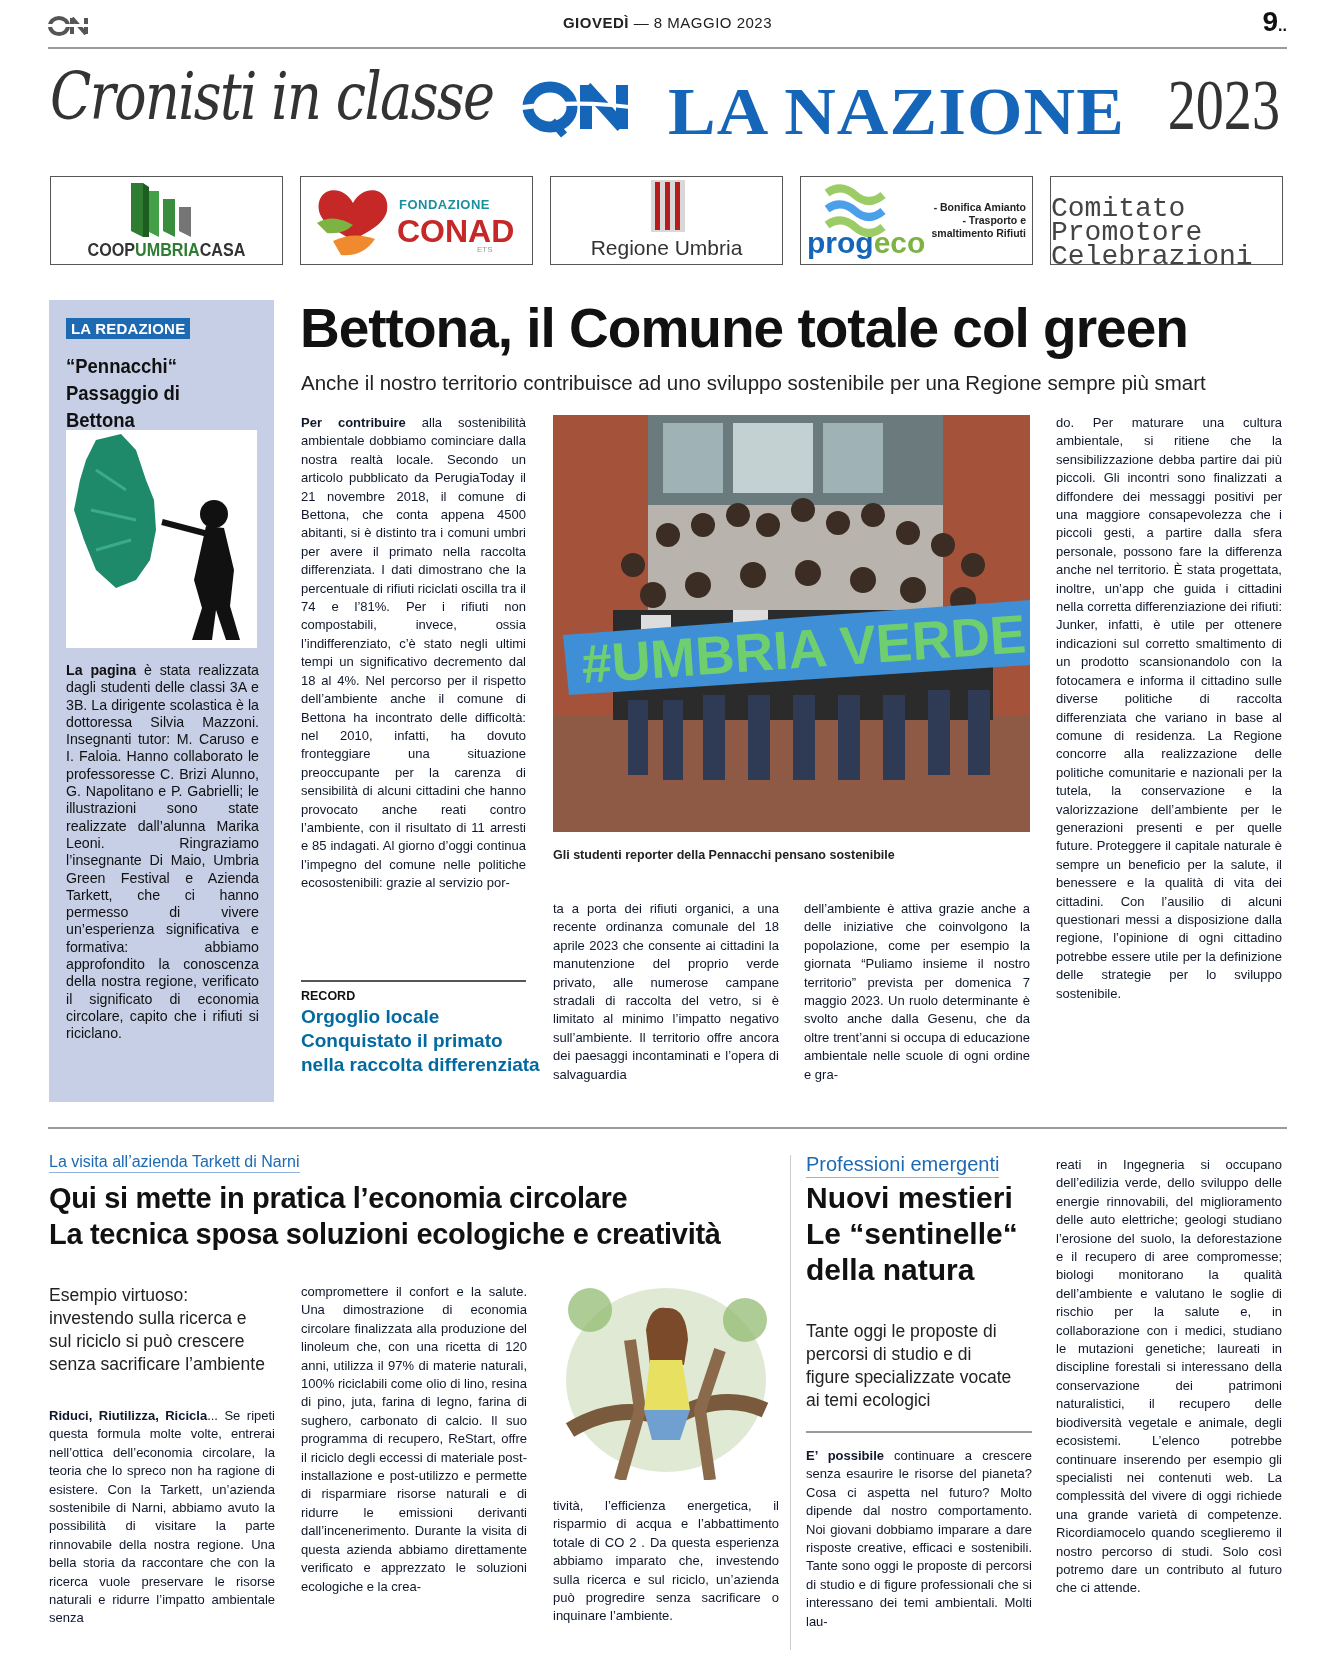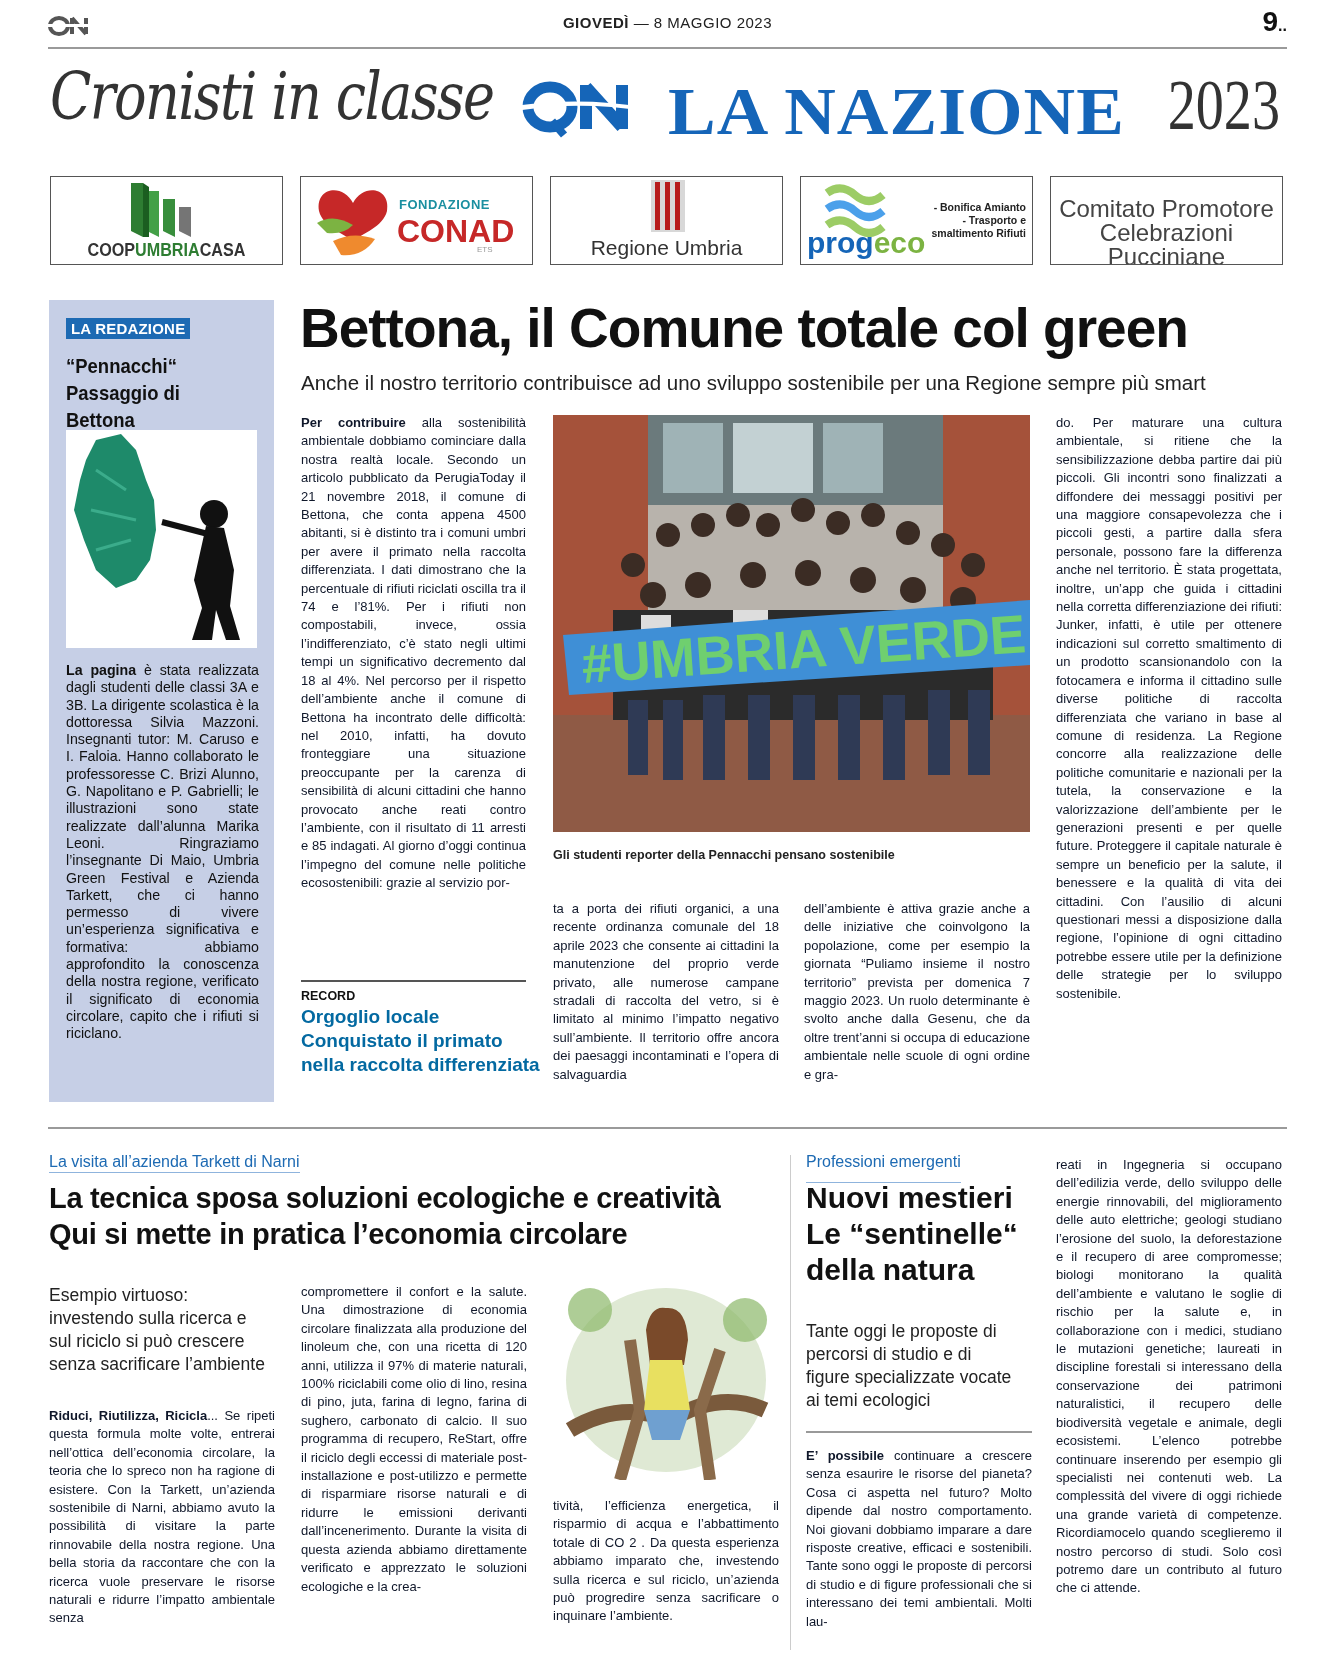--- a/index.html
+++ b/index.html
@@ -27,21 +27,21 @@
   .sp-text { position: absolute; font-family: "Liberation Sans", sans-serif; }
   #sp1 .sp-text { left: 0; width: 100%; bottom: 3px; text-align: center; font-size: 19px; font-weight: 700; color: #333; transform: scaleX(0.85); }
   #sp1 .sp-text span { color: #2e7d32; }
   #sp2 .t1 { left: 98px; top: 20px; font-size: 13px; color: #1b8fa0; font-weight: 700; letter-spacing: 0.5px; }
   #sp2 .t2 { left: 96px; top: 36px; font-size: 32px; color: #c62828; font-weight: 700; }
   #sp2 .t3 { left: 176px; top: 68px; font-size: 8px; color: #999; }
   #sp3 .sp-text { left: 0; width: 100%; bottom: 4px; text-align: center; font-size: 21px; color: #333; }
   #sp4 .t1 { left: 6px; bottom: 4px; font-size: 30px; font-weight: 700; color: #7cb342; }
   #sp4 .t1 span { color: #1565b8; }
   #sp4 .t2 { right: 6px; top: 24px; font-size: 10.5px; font-weight: 700; color: #222; text-align: right; line-height: 13px; }
-  #sp5 .sp-text { left: 0; width: 100%; top: 20px; text-align: center; font-family: Liberation Sans, sans-serif; font-size: 24px; color: #444; line-height: 24px; }
+  #sp5 .sp-text { left: 0; width: 100%; top: 20px; font-family: Liberation Mono, monospace; font-size: 28px; color: #444; line-height: 24px; }
 
   
   #sidebar { left: 49px; top: 300px; width: 225px; height: 802px; background: #c6cfe6; }
   #redazione-badge { left: 17px; top: 18px; background: #1d6ab3; color: #fff; font-weight: 700; font-size: 15px; padding: 2px 5px; letter-spacing: 0.2px; }
   #school-name { left: 17px; top: 52px; font-size: 21px; font-weight: 700; line-height: 27px; color: #111; transform: scaleX(0.88); transform-origin: left top; }
   #sidebar-illus { left: 17px; top: 130px; width: 191px; height: 218px; background: #fff; }
   #sidebar-text { left: 17px; top: 362px; width: 193px; font-size: 14.2px; line-height: 17.3px; text-align: justify; color: #111; hyphens: manual; }
   #sidebar-text b { font-weight: 700; }
 
   
@@ -69,21 +69,21 @@
   #headline-left { left: 49px; top: 1180px; font-size: 29px; font-weight: 700; line-height: 36px; color: #111; white-space: nowrap; letter-spacing: -0.3px; }
   #intro-left { left: 49px; top: 1284px; font-size: 17.5px; line-height: 23px; color: #222; }
   #colB1 { left: 49px; top: 1407px; width: 226px; }
   #colB2 { left: 301px; top: 1283px; width: 226px; }
   #colB3 { left: 553px; top: 1497px; width: 226px; }
   #illus2 { left: 560px; top: 1280px; width: 212px; height: 200px; }
 
   #vrule { left: 790px; top: 1155px; width: 1px; height: 495px; background: #ccc; }
 
   
-  #kicker-right { left: 806px; top: 1153px; font-size: 16px; color: #1d6ab3; border-bottom: 1.5px solid #8fb4dd; padding-bottom: 11px; }
+  #kicker-right { left: 806px; top: 1153px; font-size: 20px; color: #1d6ab3; border-bottom: 1.5px solid #8fb4dd; padding-bottom: 1px; }
   #headline-right { left: 806px; top: 1180px; font-size: 30px; font-weight: 700; line-height: 36px; color: #111; }
   #intro-right { left: 806px; top: 1320px; font-size: 17.5px; line-height: 23px; color: #222; }
   #right-rule { left: 806px; top: 1431px; width: 226px; height: 2px; background: #999; }
   #colR1 { left: 806px; top: 1447px; width: 226px; }
   #colR2 { left: 1056px; top: 1156px; width: 226px; }
 </style>
 </head>
 <body>
 
 <svg id="qn-small" class="abs" viewBox="0 0 52 24">
@@ -238,22 +238,22 @@
 <div id="col4" class="col">do. Per maturare una cultura ambientale, si ritiene che la sensibilizzazione debba partire dai più piccoli. Gli incontri sono finalizzati a diffondere dei messaggi positivi per una maggiore consapevolezza che i piccoli gesti, a partire dalla sfera personale, possono fare la differenza anche nel territorio. È stata progettata, inoltre, un’app che guida i cittadini nella corretta differenziazione dei rifiuti: Junker, infatti, è utile per ottenere indicazioni sul corretto smaltimento di un prodotto scansionandolo con la fotocamera e informa il cittadino sulle diverse politiche di raccolta differenziata che variano in base al comune di residenza. La Regione concorre alla realizzazione delle politiche comunitarie e nazionali per la tutela, la conservazione e la valorizzazione dell’ambiente per le generazioni presenti e per quelle future. Proteggere il capitale naturale è sempre un beneficio per la salute, il benessere e la qualità di vita dei cittadini. Con l’ausilio di alcuni questionari messi a disposizione dalla regione, l’opinione di ogni cittadino potrebbe essere utile per la definizione delle strategie per lo sviluppo sostenibile.</div>
 
 <div id="record-rule" class="abs"></div>
 <div id="record-label" class="abs">RECORD</div>
 <div id="record-title" class="abs">Orgoglio locale Conquistato il primato nella raccolta differenziata</div>
 
 <div id="mid-rule" class="abs"></div>
 
 <div id="kicker-left" class="abs">La visita all’azienda Tarkett di Narni</div>
 <div id="headline-left" class="abs">
+  <div>Qui si mette in pratica l’economia circolare</div>
   <div>La tecnica sposa soluzioni ecologiche e creatività</div>
-  <div>Qui si mette in pratica l’economia circolare</div>
 </div>
 <div id="intro-left" class="abs" style="width:220px">Esempio virtuoso: investendo sulla ricerca e sul riciclo si può crescere senza sacrificare l’ambiente</div>
 <div id="colB1" class="col"><b>Riduci, Riutilizza, Ricicla</b><span>... Se ripeti questa formula molte volte, entrerai nell’ottica dell’economia circolare, la teoria che lo spreco non ha ragione di esistere. Con la Tarkett, un’azienda sostenibile di Narni, abbiamo avuto la possibilità di visitare la parte rinnovabile della nostra regione. Una bella storia da raccontare che con la ricerca vuole preservare le risorse naturali e ridurre l’impatto ambientale senza</span></div>
 <div id="colB2" class="col">compromettere il confort e la salute. Una dimostrazione di economia circolare finalizzata alla produzione del linoleum che, con una ricetta di 120 anni, utilizza il 97% di materie naturali, 100% riciclabili come olio di lino, resina di pino, juta, farina di legno, farina di sughero, carbonato di calcio. Il suo programma di recupero, ReStart, offre il riciclo degli eccessi di materiale post-installazione e post-utilizzo e permette di risparmiare risorse naturali e di ridurre le emissioni derivanti dall’incenerimento. Durante la visita di questa azienda abbiamo direttamente verificato e apprezzato le soluzioni ecologiche e la crea-</div>
 <svg id="illus2" class="abs" viewBox="0 0 212 200">
   <rect width="212" height="200" fill="#fff"></rect>
   <ellipse cx="106" cy="100" rx="100" ry="92" fill="#dfe9d4"></ellipse>
   <path d="M10 150 Q60 120 110 140 Q160 110 205 130" stroke="#7a5a3c" stroke-width="16" fill="none"></path>
   <path d="M60 200 L80 130 L70 60 M150 200 L140 130 L160 70" stroke="#8a6a4a" stroke-width="12" fill="none"></path>
   <circle cx="30" cy="30" r="22" fill="#8cb86a" opacity="0.7"></circle>

